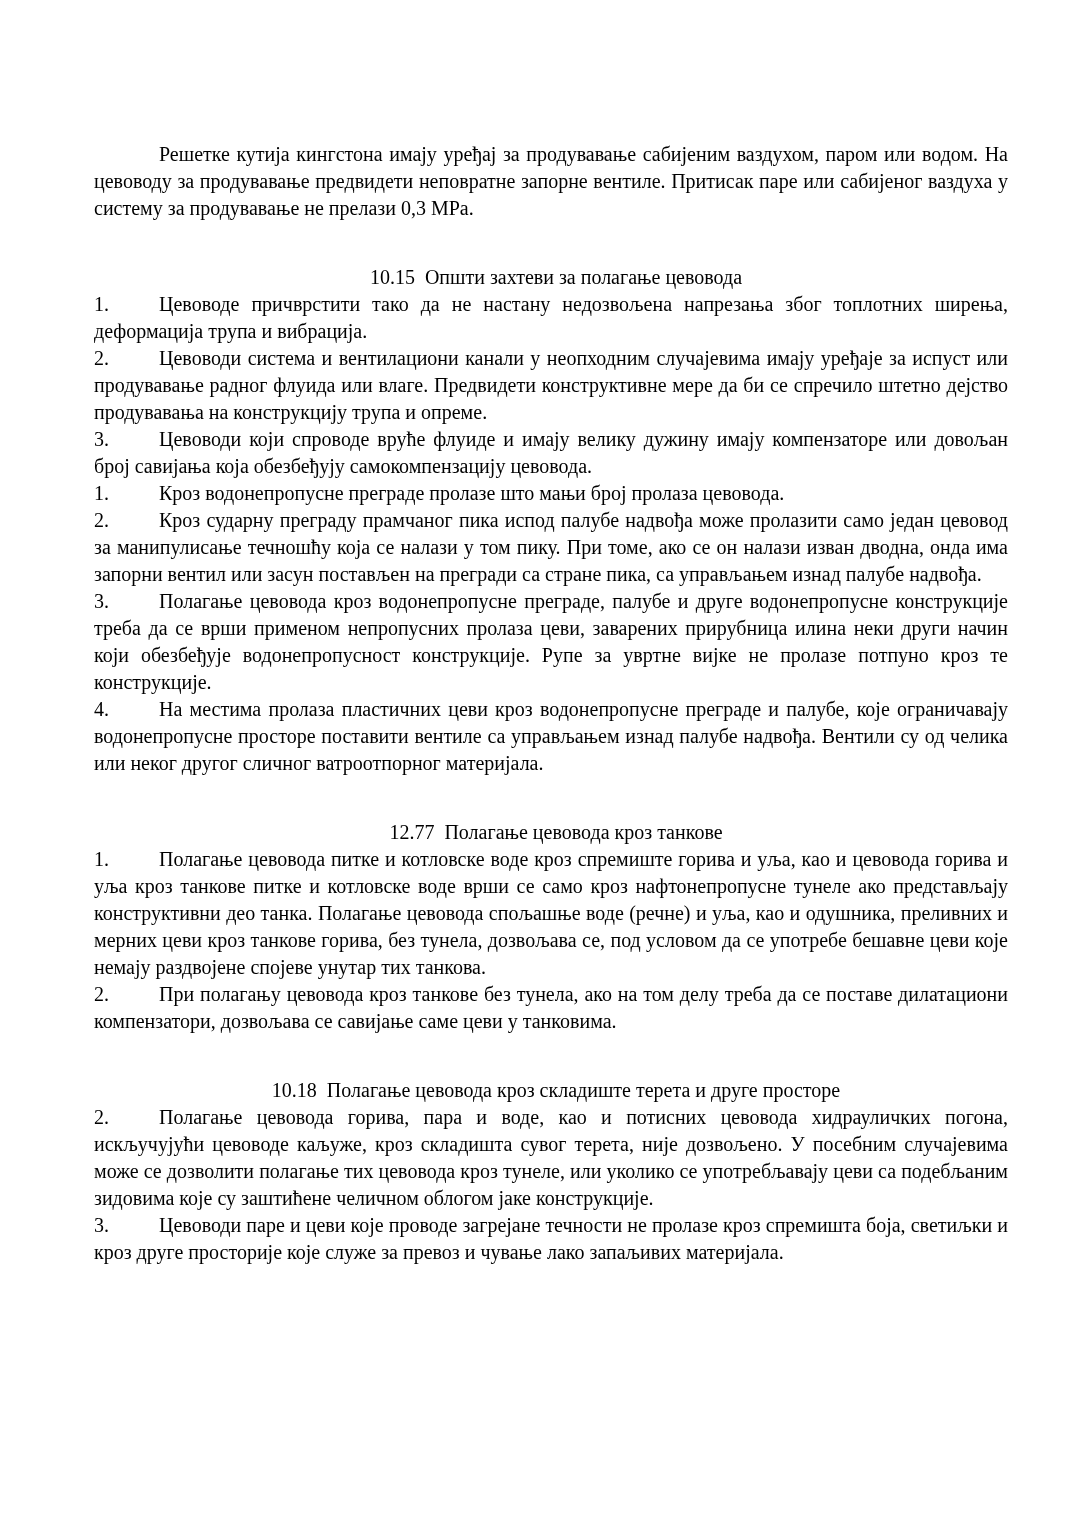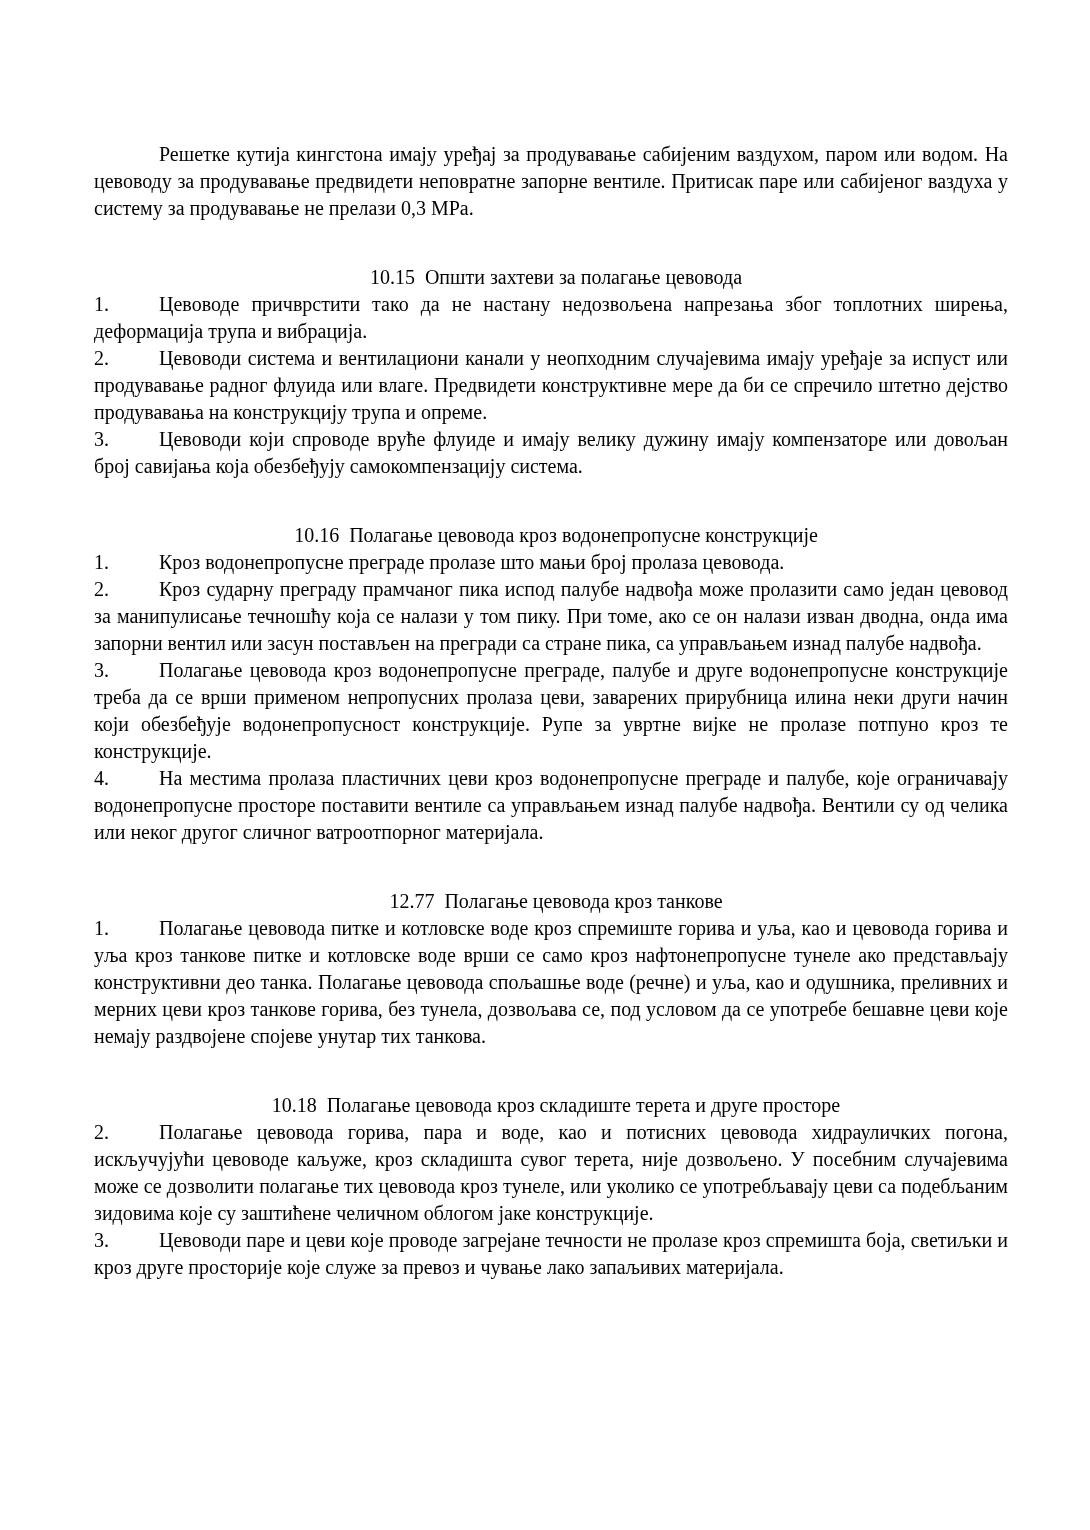--- a/index.html
+++ b/index.html
@@ -39,34 +39,34 @@
 
 <div class="page">
   <div class="content">
 
     <p class="para indent"><span>Решетке кутија кингстона имају уређај за продувавање сабијеним ваздухом, паром или водом. На цевоводу за продувавање предвидети неповратне запорне вентиле. Притисак паре или сабијеног ваздуха у систему за продувавање не прелази 0,3 MPa.</span></p>
 
     <section>
       <p class="para heading"><span class="label">10.15</span><span>Општи захтеви за полагање цевовода</span></p>
       <p class="para"><span class="label">1.</span><span>Цевоводе причврстити тако да не настану недозвољена напрезања због топлотних ширења, деформација трупа и вибрација.</span></p>
       <p class="para"><span class="label">2.</span><span>Цевоводи система и вентилациони канали у неопходним случајевима имају уређаје за испуст или продувавање радног флуида или влаге. Предвидети конструктивне мере да би се спречило штетно дејство продувавања на конструкцију трупа и опреме.</span></p>
-      <p class="para"><span class="label">3.</span><span>Цевоводи који спроводе вруће флуиде и имају велику дужину имају компензаторе или довољан број савијања која обезбеђују самокомпензацију система.</span></p>
+      <p class="para"><span class="label">3.</span><span>Цевоводи који спроводе вруће флуиде и имају велику дужину имају компензаторе или довољан број савијања која обезбеђују самокомпензацију цевовода.</span></p>
     </section>
 
     <section>
-      <p class="para heading"><span class="label">10.16</span><span>Полагање цевовода кроз водонепропусне конструкције</span></p>
       <p class="para"><span class="label">1.</span><span>Кроз водонепропусне преграде пролазе што мањи број пролаза цевовода.</span></p>
       <p class="para"><span class="label">2.</span><span>Кроз сударну преграду прамчаног пика испод палубе надвођа може пролазити само један цевовод за манипулисање течношћу која се налази у том пику. При томе, ако се он налази изван дводна, онда има запорни вентил или засун постављен на прегради са стране пика, са управљањем изнад палубе надвођа.</span></p>
       <p class="para"><span class="label">3.</span><span>Полагање цевовода кроз водонепропусне преграде, палубе и друге водонепропусне конструкције треба да се врши применом непропусних пролаза цеви, заварених прирубница илина неки други начин који обезбеђује водонепропусност конструкције. Рупе за увртне вијке не пролазе потпуно кроз те конструкције.</span></p>
       <p class="para"><span class="label">4.</span><span>На местима пролаза пластичних цеви кроз водонепропусне преграде и палубе, које ограничавају водонепропусне просторе поставити вентиле са управљањем изнад палубе надвођа. Вентили су од челика или неког другог сличног ватроотпорног материјала.</span></p>
     </section>
 
     <section>
       <p class="para heading"><span class="label">12.77</span><span>Полагање цевовода кроз танкове</span></p>
       <p class="para"><span class="label">1.</span><span>Полагање цевовода питке и котловске воде кроз спремиште горива и уља, као и цевовода горива и уља кроз танкове питке и котловске воде врши се само кроз нафтонепропусне тунеле ако представљају конструктивни део танка. Полагање цевовода спољашње воде (речне) и уља, као и одушника, преливних и мерних цеви кроз танкове горива, без тунела, дозвољава се, под условом да се употребе бешавне цеви које немају раздвојене спојеве унутар тих танкова.</span></p>
+      <p class="para"><span class="label">2.</span><span>При полагању цевовода кроз танкове без тунела, ако на том делу треба да се поставе дилатациони компензатори, дозвољава се савијање саме цеви у танковима.</span></p>
     </section>
 
     <section>
       <p class="para heading"><span class="label">10.18</span><span>Полагање цевовода кроз складиште терета и друге просторе</span></p>
       <p class="para"><span class="label">2.</span><span>Полагање цевовода горива, пара и воде, као и потисних цевовода хидрауличких погона, искључујући цевоводе каљуже, кроз складишта сувог терета, није дозвољено. У посебним случајевима може се дозволити полагање тих цевовода кроз тунеле, или уколико се употребљавају цеви са подебљаним зидовима које су заштићене челичном облогом јаке конструкције.</span></p>
       <p class="para"><span class="label">3.</span><span>Цевоводи паре и цеви које проводе загрејане течности не пролазе кроз спремишта боја, светиљки и кроз друге просторије које служе за превоз и чување лако запаљивих материјала.</span></p>
     </section>
 
   </div>
 </div>

